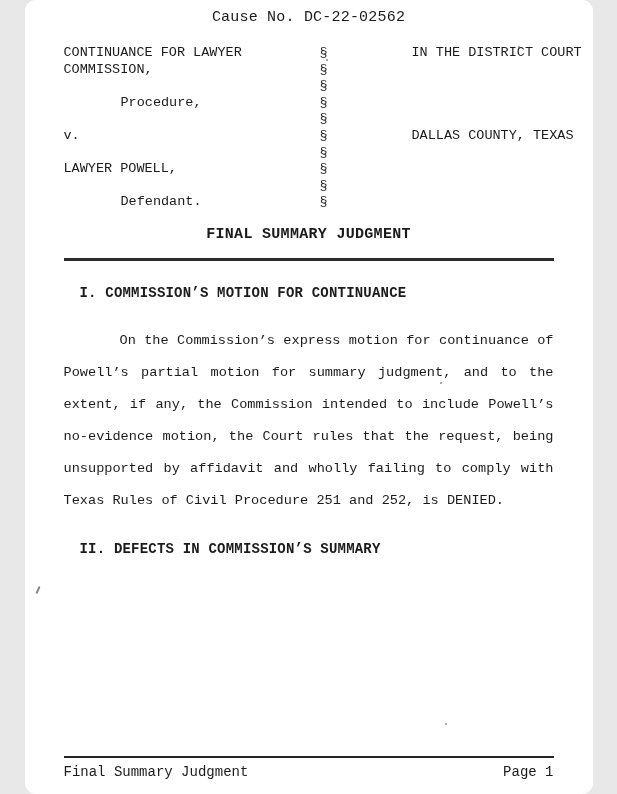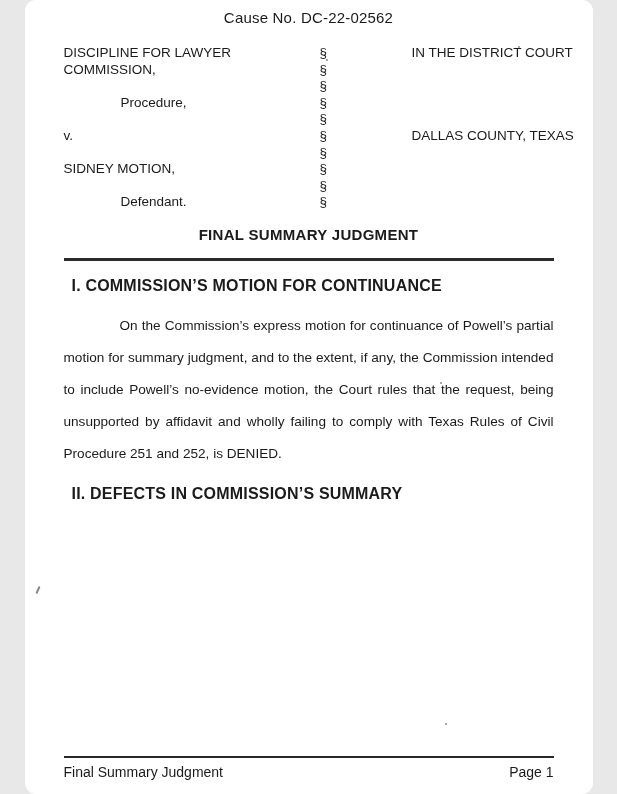--- a/index.html
+++ b/index.html
@@ -3,21 +3,21 @@
 <meta charset="utf-8">
 <style>
   html, body { margin: 0; padding: 0; background: #e8e8e8; }
   .page {
     position: relative;
     width: 568px;
     height: 794px;
     margin: 0 auto;
     background: #ffffff;
     color: #1b1b1b;
-    font-family: Liberation Sans, sans-serif;
+    font-family: Liberation Mono, monospace;
     overflow: hidden;
     border-radius: 11px;
   }
   .cause {
     margin-top: 8px;
     text-align: center;
     font-size: 15px;
     line-height: 20px;
     letter-spacing: 0.2px;
   }
@@ -47,22 +47,22 @@
   }
   .doc-body { margin: 9px 39px 0 39px; }
   .para {
     margin: 0;
     font-size: 13.6px;
     line-height: 32px;
     text-align: justify;
     text-indent: 56px;
   }
   .heading {
-    margin: 8px;
-    font-size: 16px;
+    margin: 16px;
+    font-size: 14px;
     line-height: 32px;
     font-weight: bold;
     letter-spacing: 0.2px;
   }
   .footer {
     position: absolute;
     left: 39px;
     right: 39px;
     top: 756px;
     border-top: 2px solid #262626;
@@ -84,21 +84,21 @@
 </style>
 </head>
 <body>
 
 <div class="page">
 
   <div class="cause">Cause No. DC-22-02562</div>
 
   <div class="caption">
     <div class="cap-row">
-      <div class="cap-left">DISCIPLINE FOR LAWYER</div>
+      <div class="cap-left">CONTINUANCE FOR LAWYER</div>
       <div class="cap-sep">§</div>
       <div class="cap-right">IN THE DISTRICT COURT</div>
     </div>
     <div class="cap-row">
       <div class="cap-left">COMMISSION,</div>
       <div class="cap-sep">§</div>
       <div class="cap-right"></div>
     </div>
     <div class="cap-row">
       <div class="cap-left"></div>
@@ -119,21 +119,21 @@
       <div class="cap-left">v.</div>
       <div class="cap-sep">§</div>
       <div class="cap-right">DALLAS COUNTY, TEXAS</div>
     </div>
     <div class="cap-row">
       <div class="cap-left"></div>
       <div class="cap-sep">§</div>
       <div class="cap-right"></div>
     </div>
     <div class="cap-row">
-      <div class="cap-left">SIDNEY MOTION,</div>
+      <div class="cap-left">LAWYER POWELL,</div>
       <div class="cap-sep">§</div>
       <div class="cap-right"></div>
     </div>
     <div class="cap-row">
       <div class="cap-left"></div>
       <div class="cap-sep">§</div>
       <div class="cap-right"></div>
     </div>
     <div class="cap-row">
       <div class="cap-left indent">Defendant.</div>

